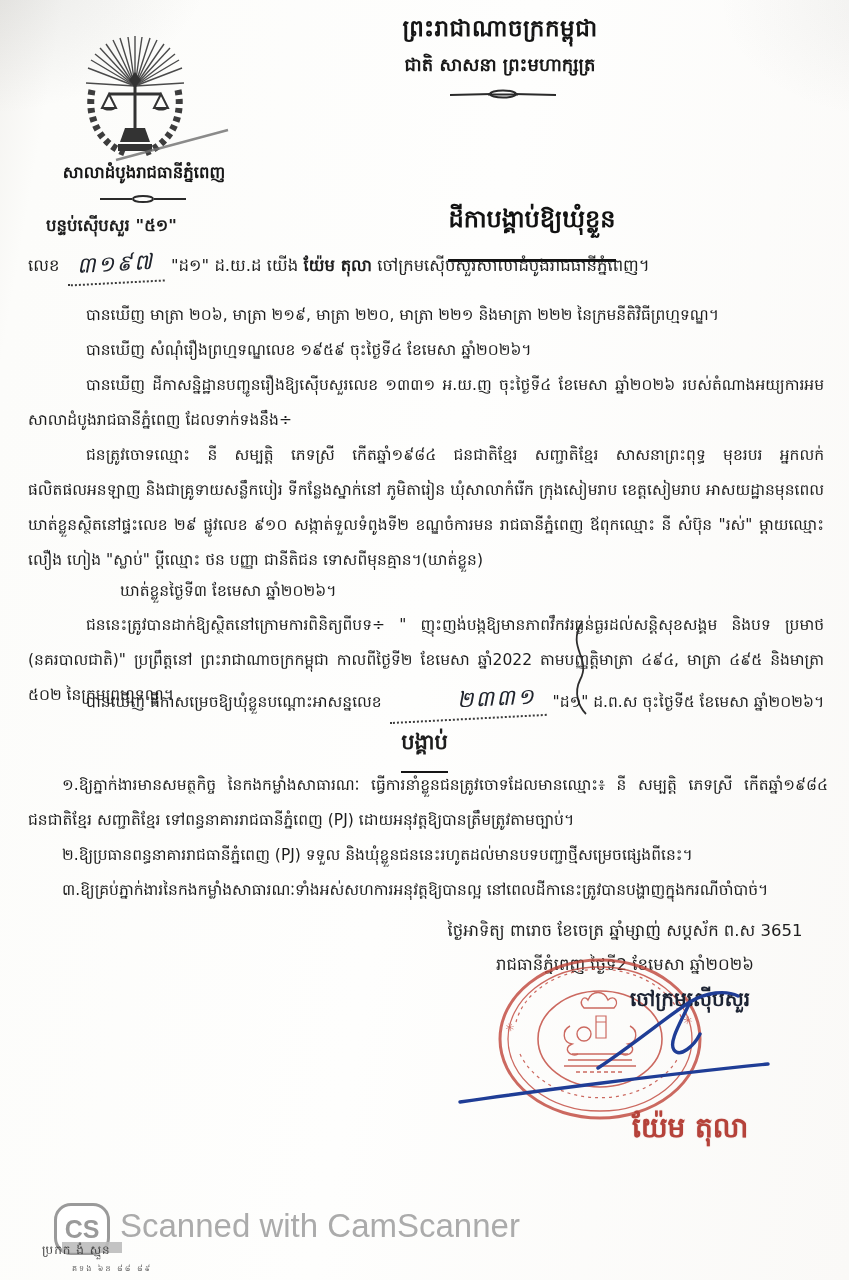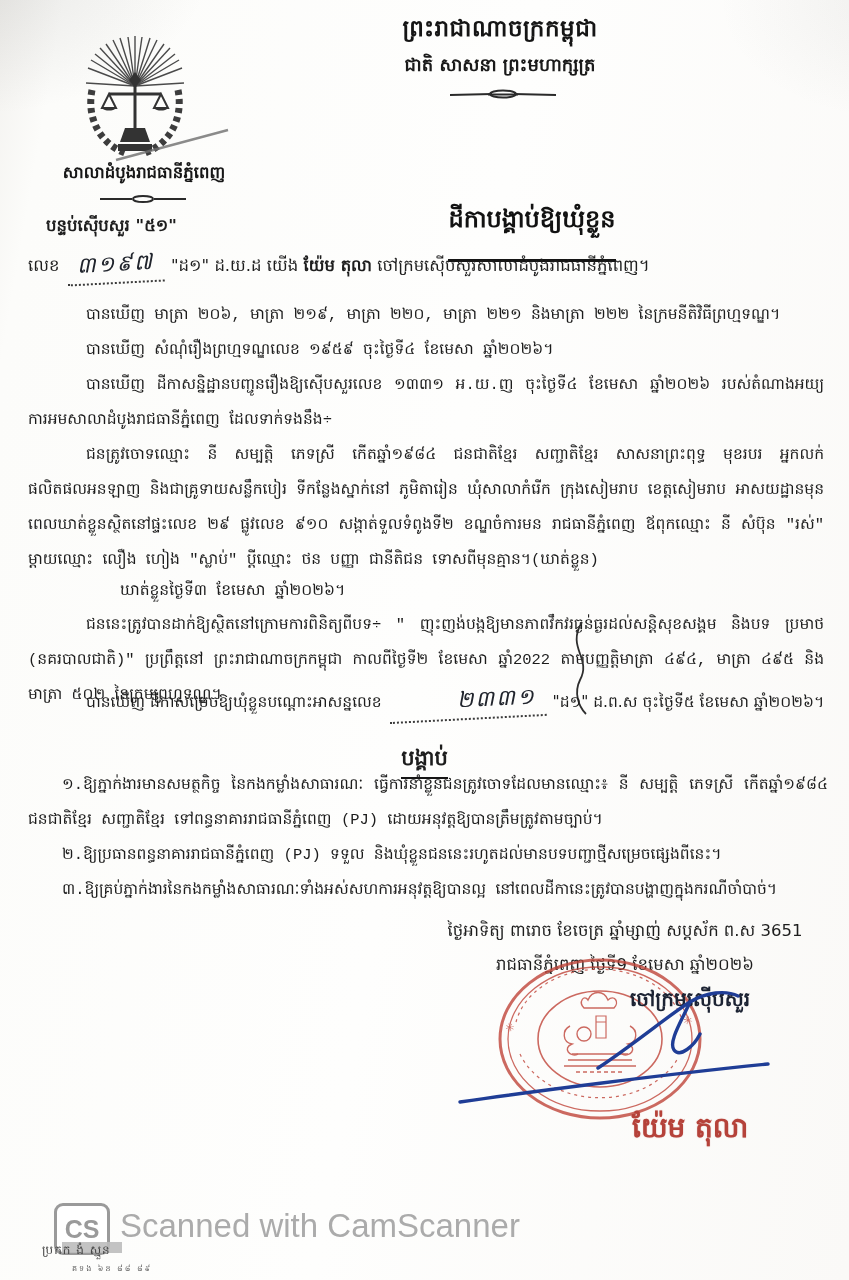--- a/index.html
+++ b/index.html
@@ -21,38 +21,38 @@
   .emblem{top:28px;left:76px;}
   .court-name{top:162px;left:18px;width:252px;font-size:16.5px;font-weight:bold;color:#161616;}
   .sep2{top:194px;left:98px;}
   .room-label{top:215px;left:46px;width:240px;font-size:16.5px;font-weight:bold;}
   .doc-title{top:204px;left:372px;width:320px;font-size:24px;font-weight:bold;color:#121212;
              border-bottom:0;}
   .doc-title span{display:inline-block;border-bottom:3px solid #151515;padding-bottom:20px;}
   .ref-line{top:250px;left:28px;width:800px;height:40px;font-size:16.5px;white-space:nowrap;overflow:hidden;}
   .hand{font-size:22px;font-style:italic;letter-spacing:2px;transform:rotate(-3deg);display:inline-block;color:#20242c;}
   .dotted{border-bottom:2px dotted #3a3a3a;padding:0 10px;margin:0 2px;}
-  .body-txt{font-size:15.5px;line-height:35px;text-align:justify;color:#1c1c1c;font-family:Liberation Mono, monospace;}
+  .body-txt{font-size:15.5px;line-height:35px;text-align:justify;color:#1c1c1c;}
   .body-txt p{margin:0;text-indent:58px;}
   .blk-seen{top:298px;left:28px;width:796px;height:140px;}
   .blk-accused{top:438px;left:28px;width:796px;height:138px;}
   .blk-detained{top:574px;left:28px;width:796px;height:34px;}
   .blk-detained p{text-indent:92px;}
   .blk-charge{top:608px;left:28px;width:796px;height:102px;}
   .blk-decision{top:686px;left:28px;width:800px;height:42px;font-size:15.5px;white-space:nowrap;overflow:hidden;text-indent:58px;}
   .order-head{top:728px;left:0;width:849px;font-size:21px;font-weight:bold;}
-  .order-head span{display:inline-block;border-bottom:2.5px solid #151515;padding-bottom:2px;margin-top:16px;}
+  .order-head span{display:inline-block;border-bottom:2.5px solid #151515;padding-bottom:12px;}
   .blk-items{top:768px;left:28px;width:800px;height:150px;}
   .blk-items p{margin:0;text-indent:34px;}
   .lunar-date{top:920px;left:410px;width:430px;font-size:16.5px;}
   .place-date{top:954px;left:410px;width:430px;font-size:16.5px;}
   .signer-title{top:986px;left:570px;width:240px;font-size:20px;font-weight:bold;color:#1c2333;}
   .signer-name{top:1110px;left:632px;width:210px;font-size:28px;font-weight:bold;color:#b5423a;
                text-shadow:0 0 1px rgba(181,66,58,.5);}
-  .cs-box{top:1203px;left:54px;width:50px;height:46px;border:3px solid #9a9a9a;border-radius:9px;
+  .cs-box{top:1203px;left:54px;width:50px;height:46px;border:3px solid #9a9a9a;border-radius:17px;
           background:#fff;color:#9a9a9a;font-size:25px;font-weight:bold;line-height:46px;text-align:center;
           font-family:"Liberation Sans", sans-serif;}
   .cs-text{top:1207px;left:120px;width:600px;font-size:33px;color:#ababab;
            font-family:"Liberation Sans", sans-serif;}
   .faint1{top:1242px;left:42px;font-size:12px;color:#454545;letter-spacing:1px;}
   .faint2{top:1263px;left:72px;font-size:8px;color:#5a5a5a;letter-spacing:2px;}
   .hl-bar{top:1242px;left:62px;width:60px;height:11px;background:#bdbdbd;opacity:.9;}
   svg{display:block;}
 </style>
 </head>
@@ -158,21 +158,21 @@
 
   <div class="abs c order-head"><span>បង្គាប់</span></div>
 
   <div class="abs clip blk-items body-txt">
     <p>១.ឱ្យភ្នាក់ងារមានសមត្ថកិច្ច នៃកងកម្លាំងសាធារណៈ ធ្វើការនាំខ្លួនជនត្រូវចោទដែលមានឈ្មោះ៖ នី សម្បត្តិ ភេទស្រី កើតឆ្នាំ១៩៨៤ ជនជាតិខ្មែរ សញ្ជាតិខ្មែរ ទៅពន្ធនាគាររាជធានីភ្នំពេញ (PJ) ដោយអនុវត្តឱ្យបានត្រឹមត្រូវតាមច្បាប់។</p>
     <p>២.ឱ្យប្រធានពន្ធនាគាររាជធានីភ្នំពេញ (PJ) ទទួល និងឃុំខ្លួនជននេះរហូតដល់មានបទបញ្ជាថ្មីសម្រេចផ្សេងពីនេះ។</p>
     <p>៣.ឱ្យគ្រប់ភ្នាក់ងារនៃកងកម្លាំងសាធារណៈទាំងអស់សហការអនុវត្តឱ្យបានល្អ នៅពេលដីកានេះត្រូវបានបង្ហាញក្នុងករណីចាំបាច់។</p>
   </div>
 
   <div class="abs c lunar-date">ថ្ងៃអាទិត្យ ពារោច ខែចេត្រ ឆ្នាំម្សាញ់ សប្តស័ក ព.ស 3651</div>
-  <div class="abs c place-date">រាជធានីភ្នំពេញ ថ្ងៃទី9 ខែមេសា ឆ្នាំ២០២៦</div>
+  <div class="abs c place-date">រាជធានីភ្នំពេញ ថ្ងៃទី2 ខែមេសា ឆ្នាំ២០២៦</div>
 
   <svg class="abs" style="top:956px;left:492px;" width="216" height="166" viewBox="0 0 216 166" opacity="0.8">
     <g stroke="#c0453a" fill="none">
       <ellipse cx="108" cy="83" rx="100" ry="79" stroke-width="3"></ellipse>
       <ellipse cx="108" cy="83" rx="92" ry="72" stroke-width="1.3"></ellipse>
       <ellipse cx="108" cy="83" rx="62" ry="48" stroke-width="1.6"></ellipse>
       <path d="M28 98 A 85 66 0 0 0 186 102" stroke-width="1.2" stroke-dasharray="3 4"></path>
       <path d="M24 66 A 85 66 0 0 1 190 64" stroke-width="1.2" stroke-dasharray="3 4"></path>
       <path d="M96 44 c4 -10, 16 -10, 20 0 c6 -6, 12 2, 6 8 h-30 c-6 -6, 0 -14, 4 -8 z" stroke-width="1.4"></path>
       <path d="M78 70 c-8 4, -8 16, 2 18 c-10 4, -2 14, 6 10" stroke-width="1.4"></path>

